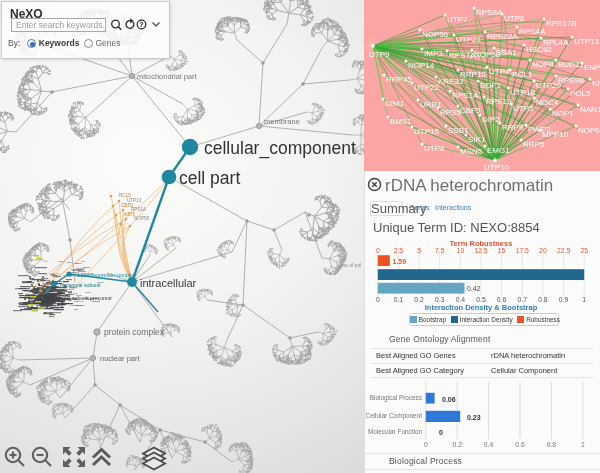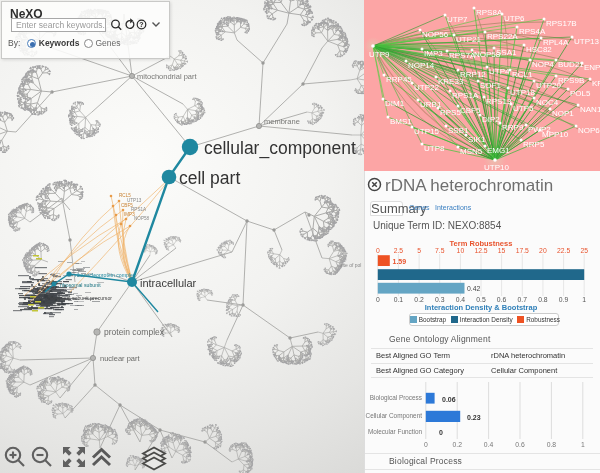--- a/index.html
+++ b/index.html
@@ -17,21 +17,21 @@
 .radio.sel::after { content:""; position:absolute; left:1.5px; top:1.5px; width:5px; height:5px; border-radius:50%; background:#3b6fb0; }
 #dark { position:absolute; left:364px; top:0; width:236px; height:171px; background:#fca5a5; }
 #dark svg text { font-family:"Liberation Sans",sans-serif; }
 #info { position:absolute; left:364px; top:171px; width:236px; height:302px; background:#fbfbfb; border-left:1px solid #ddd; }
 #info svg text { font-family:"Liberation Sans",sans-serif; }
 #title { position:absolute; left:20px; top:5px; font-size:17px; color:#6f6f6f; }
 #tab1 { position:absolute; left:5px; top:30px; width:33px; height:15px; background:#fff; border:1px solid #ddd;
   border-radius:3px 3px 0 0; color:#555; text-align:center; line-height:14px; font-size:13px; }
 #tab2 { position:absolute; left:44px; top:33px; color:#3a7fc1; font-size:7px; }
 #tab3 { position:absolute; left:70px; top:33px; color:#3a7fc1; font-size:7px; }
-#uid { position:absolute; left:8px; top:49px; font-size:10px; color:#555; }
+#uid { position:absolute; left:8px; top:49px; font-size:13px; color:#555; }
 .h2 { position:absolute; left:24px; font-size:8.5px; color:#555; letter-spacing:.2px; }
 .line { position:absolute; left:6px; width:222px; border-top:1px solid #e4e4e4; }
 </style></head><body>
 <div id="page">
  <div id="viz">
   <svg width="364" height="473" viewBox="0 0 364 473">
 <defs>
           <g id="cl0">
             <path d="M0 0L8.2 0M8.2 0.0L10.4 -9.2M10.4 -9.2L7.3 -12.8M7.3 -12.8L4.9 -13.5M4.9 -13.5L3.7 -12.8M3.7 -12.8L3.3 -12.2M3.7 -12.8L3.0 -12.8M4.9 -13.5L3.6 -14.0M3.6 -14.0L2.8 -14.1M3.6 -14.0L3.1 -14.7M4.9 -13.5L4.6 -15.0M4.6 -15.0L4.1 -15.5M4.6 -15.0L4.6 -15.8M7.3 -12.8L6.8 -15.3M6.8 -15.3L5.5 -15.9M5.5 -15.9L4.6 -15.8M5.5 -15.9L5.1 -16.6M6.8 -15.3L6.6 -16.8M6.6 -16.8L6.2 -17.5M6.6 -16.8L6.9 -17.5M6.8 -15.3L7.7 -16.5M7.7 -16.5L7.8 -17.3M7.7 -16.5L8.5 -16.8M10.4 -9.2L11.6 -13.8M11.6 -13.8L10.2 -16.2M10.2 -16.2L8.7 -16.1M8.7 -16.1L8.1 -15.7M8.7 -16.1L8.0 -16.3M10.2 -16.2L9.2 -17.6M9.2 -17.6L8.4 -18.1M9.2 -17.6L9.2 -18.6M10.2 -16.2L11.0 -17.6M11.0 -17.6L10.9 -18.4M11.0 -17.6L11.7 -18.0M11.6 -13.8L12.2 -16.4M12.2 -16.4L11.9 -17.7M11.9 -17.7L11.5 -18.2M11.9 -17.7L12.2 -18.3M12.2 -16.4L13.2 -17.6M13.2 -17.6L13.4 -18.4M13.2 -17.6L14.0 -18.0M11.6 -13.8L13.9 -14.8M13.9 -14.8L14.5 -16.1M14.5 -16.1L14.5 -16.9M14.5 -16.1L15.1 -16.7M13.9 -14.8L15.2 -15.4M15.2 -15.4L15.7 -15.9M15.2 -15.4L16.0 -15.3M13.9 -14.8L15.1 -14.2M15.1 -14.2L15.9 -14.1M15.1 -14.2L15.6 -13.7M10.4 -9.2L15.2 -10.6M15.2 -10.6L17.3 -12.3M17.3 -12.3L17.3 -13.7M17.3 -13.7L16.8 -14.4M17.3 -13.7L17.7 -14.3M17.3 -12.3L18.5 -13.0M18.5 -13.0L18.9 -13.7M18.5 -13.0L19.2 -13.1M17.3 -12.3L18.7 -12.0M18.7 -12.0L19.5 -12.2M18.7 -12.0L19.3 -11.5M15.2 -10.6L18.1 -10.5M18.1 -10.5L19.6 -11.0M19.6 -11.0L20.2 -11.6M19.6 -11.0L20.5 -10.8M18.1 -10.5L19.4 -9.7M19.4 -9.7L20.3 -9.7M19.4 -9.7L19.8 -8.9M8.2 0.0L15.5 -6.4M15.5 -6.4L15.4 -11.5M15.4 -11.5L13.1 -13.3M13.1 -13.3L11.6 -13.5M11.6 -13.5L10.9 -13.3M11.6 -13.5L10.9 -14.0M13.1 -13.3L12.4 -14.8M12.4 -14.8L11.7 -15.3M12.4 -14.8L12.4 -15.7M15.4 -11.5L15.2 -14.2M15.2 -14.2L13.7 -14.9M13.7 -14.9L12.9 -14.9M13.7 -14.9L13.2 -15.6M15.2 -14.2L15.0 -15.7M15.0 -15.7L14.5 -16.4M15.0 -15.7L15.3 -16.5M15.2 -14.2L16.4 -15.0M16.4 -15.0L16.9 -15.6M16.4 -15.0L17.2 -14.9M15.4 -11.5L17.6 -12.9M17.6 -12.9L17.8 -14.4M17.8 -14.4L17.5 -15.2M17.8 -14.4L18.2 -15.2M17.6 -12.9L18.9 -13.6M18.9 -13.6L19.4 -14.3M18.9 -13.6L19.7 -13.6M17.6 -12.9L19.0 -12.4M19.0 -12.4L19.8 -12.5M19.0 -12.4L19.6 -11.9M15.5 -6.4L19.7 -10.0M19.7 -10.0L19.6 -13.0M19.6 -13.0L18.2 -14.2M18.2 -14.2L17.2 -14.3M18.2 -14.2L17.9 -15.1M19.6 -13.0L19.5 -14.7M19.5 -14.7L19.2 -15.7M19.5 -14.7L20.0 -15.6M19.6 -13.0L20.6 -14.1M20.6 -14.1L20.8 -15.0M20.6 -14.1L21.4 -14.4M19.7 -10.0L22.2 -11.8M22.2 -11.8L22.2 -13.5M22.2 -13.5L21.8 -14.3M22.2 -13.5L22.6 -14.4M22.2 -11.8L23.6 -12.8M23.6 -12.8L24.1 -13.6M23.6 -12.8L24.6 -12.8M22.2 -11.8L23.7 -11.0M23.7 -11.0L24.7 -10.9M23.7 -11.0L24.1 -10.2M19.7 -10.0L22.6 -9.8M22.6 -9.8L23.6 -10.9M23.6 -10.9L23.8 -11.8M23.6 -10.9L24.3 -11.4M22.6 -9.8L24.2 -9.7M24.2 -9.7L25.0 -10.1M24.2 -9.7L25.0 -9.3M22.6 -9.8L23.3 -8.4M23.3 -8.4L23.9 -7.8M23.3 -8.4L23.1 -7.6M15.5 -6.4L20.8 -4.8M20.8 -4.8L23.5 -6.3M23.5 -6.3L24.0 -8.2M24.0 -8.2L23.7 -9.1M24.0 -8.2L24.7 -8.9M23.5 -6.3L25.0 -7.3M25.0 -7.3L25.6 -8.1M25.0 -7.3L25.9 -7.4M23.5 -6.3L25.1 -5.6M25.1 -5.6L26.1 -5.7M25.1 -5.6L25.9 -5.0M20.8 -4.8L23.8 -3.8M23.8 -3.8L25.4 -4.8M25.4 -4.8L25.9 -5.8M25.4 -4.8L26.4 -5.0M23.8 -3.8L25.4 -3.1M25.4 -3.1L26.3 -3.2M25.4 -3.1L26.1 -2.4M23.8 -3.8L24.6 -2.3M24.6 -2.3L25.4 -1.7M24.6 -2.3L24.7 -1.4M20.8 -4.8L21.7 -2.0M21.7 -2.0L23.3 -1.8M23.3 -1.8L24.2 -2.2M23.3 -1.8L24.1 -1.2M21.7 -2.0L22.3 -0.4M22.3 -0.4L22.9 0.2M22.3 -0.4L22.1 0.5M21.7 -2.0L20.8 -0.8M20.8 -0.8L20.6 0.1M20.8 -0.8L20.0 -0.4M8.2 0.0L16.5 0.5M16.5 0.5L18.9 -3.2M18.9 -3.2L18.3 -5.8M18.3 -5.8L17.0 -6.3M17.0 -6.3L16.2 -6.2M17.0 -6.3L16.4 -6.8M18.3 -5.8L18.0 -7.2M18.0 -7.2L17.6 -7.8M18.0 -7.2L18.2 -7.9M18.3 -5.8L19.2 -6.9M19.2 -6.9L19.4 -7.7M19.2 -6.9L20.0 -7.1M18.9 -3.2L20.2 -5.2M20.2 -5.2L19.9 -6.4M19.9 -6.4L19.5 -6.9M19.9 -6.4L19.9 -7.0M20.2 -5.2L20.9 -6.2M20.9 -6.2L21.0 -6.9M20.9 -6.2L21.4 -6.7M20.2 -5.2L21.4 -5.2M21.4 -5.2L22.0 -5.6M21.4 -5.2L22.1 -5.0M18.9 -3.2L21.2 -3.6M21.2 -3.6L22.3 -4.2M22.3 -4.2L22.8 -4.7M22.3 -4.2L23.0 -4.3M21.2 -3.6L22.4 -3.3M22.4 -3.3L23.0 -3.4M22.4 -3.3L22.9 -2.9M16.5 0.5L21.2 0.3M21.2 0.3L23.0 -1.5M23.0 -1.5L22.8 -2.8M22.8 -2.8L22.5 -3.3M22.8 -2.8L23.1 -3.4M23.0 -1.5L24.0 -2.5M24.0 -2.5L24.4 -3.3M24.0 -2.5L24.9 -2.8M23.0 -1.5L24.4 -1.3M24.4 -1.3L25.0 -1.6M24.4 -1.3L25.0 -0.9M21.2 0.3L23.6 0.2M23.6 0.2L24.5 -0.8M24.5 -0.8L24.7 -1.6M24.5 -0.8L25.3 -1.1M23.6 0.2L25.0 0.3M25.0 0.3L25.6 -0.1M25.0 0.3L25.7 0.6M23.6 0.2L24.7 1.0M24.7 1.0L25.4 1.2M24.7 1.0L25.1 1.6M21.2 0.3L22.7 2.4M22.7 2.4L24.2 2.4M24.2 2.4L24.9 2.0M24.2 2.4L24.9 2.7M22.7 2.4L23.7 3.6M23.7 3.6L24.5 3.9M23.7 3.6L23.8 4.5M22.7 2.4L22.1 3.8M22.1 3.8L22.1 4.6M22.1 3.8L21.5 4.3M16.5 0.5L18.7 4.1M18.7 4.1L21.0 4.2M21.0 4.2L21.8 3.2M21.8 3.2L22.1 2.5M21.8 3.2L22.4 2.8M21.0 4.2L22.3 4.3M22.3 4.3L23.1 4.0M22.3 4.3L23.0 4.7M21.0 4.2L21.5 5.3M21.5 5.3L22.0 5.9M21.5 5.3L21.4 6.0M18.7 4.1L19.7 6.1M19.7 6.1L21.0 6.1M21.0 6.1L21.6 5.8M21.0 6.1L21.6 6.4M19.7 6.1L20.2 7.1M20.2 7.1L20.8 7.5M20.2 7.1L20.2 7.7M19.7 6.1L19.3 7.3M19.3 7.3L19.5 8.0M19.3 7.3L18.8 7.8M18.7 4.1L17.7 6.1M17.7 6.1L18.2 7.2M18.2 7.2L18.7 7.6M18.2 7.2L18.2 8.0M17.7 6.1L17.1 7.1M17.1 7.1L17.0 7.7M17.1 7.1L16.7 7.4M17.7 6.1L16.5 6.5M16.5 6.5L16.1 7.1M16.5 6.5L15.8 6.4M8.2 0.0L14.8 5.5M14.8 5.5L19.4 6.8M19.4 6.8L21.2 5.1M21.2 5.1L21.8 3.8M21.8 3.8L21.9 3.0M21.8 3.8L22.5 3.3M21.2 5.1L22.5 4.6M22.5 4.6L23.0 4.0M22.5 4.6L23.3 4.7M19.4 6.8L21.9 7.2M21.9 7.2L23.1 6.4M23.1 6.4L23.3 5.6M23.1 6.4L23.8 6.2M21.9 7.2L23.1 7.6M23.1 7.6L23.9 7.5M23.1 7.6L23.5 8.1M21.9 7.2L22.4 8.5M22.4 8.5L23.0 9.0M22.4 8.5L22.4 9.2M19.4 6.8L20.7 8.9M20.7 8.9L21.9 9.1M21.9 9.1L22.7 9.0M21.9 9.1L22.4 9.6M20.7 8.9L21.2 10.1M21.2 10.1L21.7 10.5M21.2 10.1L21.2 10.8M20.7 8.9L20.2 10.1M20.2 10.1L20.2 10.8M20.2 10.1L19.7 10.5M14.8 5.5L16.7 10.2M16.7 10.2L18.8 11.9M18.8 11.9L20.2 12.4M20.2 12.4L20.9 12.3M20.2 12.4L20.7 12.9M18.8 11.9L19.2 13.5M19.2 13.5L19.7 14.2M19.2 13.5L19.1 14.3M16.7 10.2L16.3 13.1M16.3 13.1L17.4 14.3M17.4 14.3L18.3 14.4M17.4 14.3L17.6 15.1M16.3 13.1L16.0 14.6M16.0 14.6L16.3 15.5M16.0 14.6L15.5 15.2M16.3 13.1L14.9 14.0M14.9 14.0L14.4 14.9M14.9 14.0L14.0 14.2M8.2 0.0L11.3 9.1M11.3 9.1L16.2 10.5M16.2 10.5L18.8 8.9M18.8 8.9L18.6 7.1M18.6 7.1L18.2 6.1M18.6 7.1L19.0 6.2M18.8 8.9L20.2 8.0M20.2 8.0L20.7 7.2M20.2 8.0L21.0 7.9M18.8 8.9L20.4 9.6M20.4 9.6L21.4 9.5M20.4 9.6L21.0 10.3M16.2 10.5L19.1 11.3M19.1 11.3L20.4 10.2M20.4 10.2L20.9 9.4M20.4 10.2L21.2 10.0M19.1 11.3L20.6 11.7M20.6 11.7L21.3 11.6M20.6 11.7L21.1 12.4M19.1 11.3L19.5 13.0M19.5 13.0L20.0 13.7M19.5 13.0L19.3 13.9M16.2 10.5L17.0 13.0M17.0 13.0L18.3 13.3M18.3 13.3L19.0 13.2M18.3 13.3L18.9 13.7M17.0 13.0L17.4 14.5M17.4 14.5L17.8 15.2M17.4 14.5L17.3 15.3M17.0 13.0L16.2 14.0M16.2 14.0L15.9 14.8M16.2 14.0L15.5 14.4M11.3 9.1L13.3 13.8M13.3 13.8L15.9 15.5M15.9 15.5L17.3 14.8M17.3 14.8L17.8 14.0M17.3 14.8L18.2 14.8M15.9 15.5L17.5 16.4M17.5 16.4L18.4 16.5M17.5 16.4L17.9 17.4M15.9 15.5L16.0 17.0M16.0 17.0L16.5 17.8M16.0 17.0L15.6 17.9M13.3 13.8L13.0 16.6M13.0 16.6L14.2 17.6M14.2 17.6L14.9 17.9M14.2 17.6L14.5 18.4M13.0 16.6L13.0 18.2M13.0 18.2L13.3 19.0M13.0 18.2L12.5 19.0M13.0 16.6L11.7 17.5M11.7 17.5L11.3 18.2M11.7 17.5L10.9 17.5M11.3 9.1L8.5 13.9M8.5 13.9L10.0 16.8M10.0 16.8L11.8 17.5M11.8 17.5L12.8 17.3M11.8 17.5L12.6 18.3M10.0 16.8L10.9 18.4M10.9 18.4L11.8 19.0M10.9 18.4L11.0 19.4M10.0 16.8L9.2 18.3M9.2 18.3L9.2 19.3M9.2 18.3L8.3 18.9M8.5 13.9L6.8 16.3M6.8 16.3L6.5 17.9M6.5 17.9L6.9 18.8M6.5 17.9L6.1 18.6M6.8 16.3L5.3 17.2M5.3 17.2L4.9 18.0M5.3 17.2L4.5 17.4M8.5 13.9L5.4 14.4M5.4 14.4L3.9 15.4M3.9 15.4L3.4 16.3M3.9 15.4L2.8 15.6M5.4 14.4L3.8 13.9M3.8 13.9L2.9 13.9M3.8 13.9L3.2 13.2" stroke="#a9a9a7" stroke-width="0.7" fill="none"></path>
             <path d="M3.3 -12.2l.01 0M3.0 -12.8l.01 0M2.8 -14.1l.01 0M3.1 -14.7l.01 0M4.1 -15.5l.01 0M4.6 -15.8l.01 0M4.6 -15.8l.01 0M5.1 -16.6l.01 0M6.2 -17.5l.01 0M6.9 -17.5l.01 0M7.8 -17.3l.01 0M8.5 -16.8l.01 0M8.1 -15.7l.01 0M8.0 -16.3l.01 0M8.4 -18.1l.01 0M9.2 -18.6l.01 0M10.9 -18.4l.01 0M11.7 -18.0l.01 0M11.5 -18.2l.01 0M12.2 -18.3l.01 0M13.4 -18.4l.01 0M14.0 -18.0l.01 0M14.5 -16.9l.01 0M15.1 -16.7l.01 0M15.7 -15.9l.01 0M16.0 -15.3l.01 0M15.9 -14.1l.01 0M15.6 -13.7l.01 0M16.8 -14.4l.01 0M17.7 -14.3l.01 0M18.9 -13.7l.01 0M19.2 -13.1l.01 0M19.5 -12.2l.01 0M19.3 -11.5l.01 0M20.2 -11.6l.01 0M20.5 -10.8l.01 0M20.3 -9.7l.01 0M19.8 -8.9l.01 0M10.9 -13.3l.01 0M10.9 -14.0l.01 0M11.7 -15.3l.01 0M12.4 -15.7l.01 0M12.9 -14.9l.01 0M13.2 -15.6l.01 0M14.5 -16.4l.01 0M15.3 -16.5l.01 0M16.9 -15.6l.01 0M17.2 -14.9l.01 0M17.5 -15.2l.01 0M18.2 -15.2l.01 0M19.4 -14.3l.01 0M19.7 -13.6l.01 0M19.8 -12.5l.01 0M19.6 -11.9l.01 0M17.2 -14.3l.01 0M17.9 -15.1l.01 0M19.2 -15.7l.01 0M20.0 -15.6l.01 0M20.8 -15.0l.01 0M21.4 -14.4l.01 0M21.8 -14.3l.01 0M22.6 -14.4l.01 0M24.1 -13.6l.01 0M24.6 -12.8l.01 0M24.7 -10.9l.01 0M24.1 -10.2l.01 0M23.8 -11.8l.01 0M24.3 -11.4l.01 0M25.0 -10.1l.01 0M25.0 -9.3l.01 0M23.9 -7.8l.01 0M23.1 -7.6l.01 0M23.7 -9.1l.01 0M24.7 -8.9l.01 0M25.6 -8.1l.01 0M25.9 -7.4l.01 0M26.1 -5.7l.01 0M25.9 -5.0l.01 0M25.9 -5.8l.01 0M26.4 -5.0l.01 0M26.3 -3.2l.01 0M26.1 -2.4l.01 0M25.4 -1.7l.01 0M24.7 -1.4l.01 0M24.2 -2.2l.01 0M24.1 -1.2l.01 0M22.9 0.2l.01 0M22.1 0.5l.01 0M20.6 0.1l.01 0M20.0 -0.4l.01 0M16.2 -6.2l.01 0M16.4 -6.8l.01 0M17.6 -7.8l.01 0M18.2 -7.9l.01 0M19.4 -7.7l.01 0M20.0 -7.1l.01 0M19.5 -6.9l.01 0M19.9 -7.0l.01 0M21.0 -6.9l.01 0M21.4 -6.7l.01 0M22.0 -5.6l.01 0M22.1 -5.0l.01 0M22.8 -4.7l.01 0M23.0 -4.3l.01 0M23.0 -3.4l.01 0M22.9 -2.9l.01 0M22.5 -3.3l.01 0M23.1 -3.4l.01 0M24.4 -3.3l.01 0M24.9 -2.8l.01 0M25.0 -1.6l.01 0M25.0 -0.9l.01 0M24.7 -1.6l.01 0M25.3 -1.1l.01 0M25.6 -0.1l.01 0M25.7 0.6l.01 0M25.4 1.2l.01 0M25.1 1.6l.01 0M24.9 2.0l.01 0M24.9 2.7l.01 0M24.5 3.9l.01 0M23.8 4.5l.01 0M22.1 4.6l.01 0M21.5 4.3l.01 0M22.1 2.5l.01 0M22.4 2.8l.01 0M23.1 4.0l.01 0M23.0 4.7l.01 0M22.0 5.9l.01 0M21.4 6.0l.01 0M21.6 5.8l.01 0M21.6 6.4l.01 0M20.8 7.5l.01 0M20.2 7.7l.01 0M19.5 8.0l.01 0M18.8 7.8l.01 0M18.7 7.6l.01 0M18.2 8.0l.01 0M17.0 7.7l.01 0M16.7 7.4l.01 0M16.1 7.1l.01 0M15.8 6.4l.01 0M21.9 3.0l.01 0M22.5 3.3l.01 0M23.0 4.0l.01 0M23.3 4.7l.01 0M23.3 5.6l.01 0M23.8 6.2l.01 0M23.9 7.5l.01 0M23.5 8.1l.01 0M23.0 9.0l.01 0M22.4 9.2l.01 0M22.7 9.0l.01 0M22.4 9.6l.01 0M21.7 10.5l.01 0M21.2 10.8l.01 0M20.2 10.8l.01 0M19.7 10.5l.01 0M20.9 12.3l.01 0M20.7 12.9l.01 0M19.7 14.2l.01 0M19.1 14.3l.01 0M18.3 14.4l.01 0M17.6 15.1l.01 0M16.3 15.5l.01 0M15.5 15.2l.01 0M14.4 14.9l.01 0M14.0 14.2l.01 0M18.2 6.1l.01 0M19.0 6.2l.01 0M20.7 7.2l.01 0M21.0 7.9l.01 0M21.4 9.5l.01 0M21.0 10.3l.01 0M20.9 9.4l.01 0M21.2 10.0l.01 0M21.3 11.6l.01 0M21.1 12.4l.01 0M20.0 13.7l.01 0M19.3 13.9l.01 0M19.0 13.2l.01 0M18.9 13.7l.01 0M17.8 15.2l.01 0M17.3 15.3l.01 0M15.9 14.8l.01 0M15.5 14.4l.01 0M17.8 14.0l.01 0M18.2 14.8l.01 0M18.4 16.5l.01 0M17.9 17.4l.01 0M16.5 17.8l.01 0M15.6 17.9l.01 0M14.9 17.9l.01 0M14.5 18.4l.01 0M13.3 19.0l.01 0M12.5 19.0l.01 0M11.3 18.2l.01 0M10.9 17.5l.01 0M12.8 17.3l.01 0M12.6 18.3l.01 0M11.8 19.0l.01 0M11.0 19.4l.01 0M9.2 19.3l.01 0M8.3 18.9l.01 0M6.9 18.8l.01 0M6.1 18.6l.01 0M4.9 18.0l.01 0M4.5 17.4l.01 0M3.4 16.3l.01 0M2.8 15.6l.01 0M2.9 13.9l.01 0M3.2 13.2l.01 0" stroke="#a3a3a5" stroke-width="1.1" stroke-linecap="round" fill="none"></path>
@@ -816,21 +816,21 @@
   </svg>
   <div style="position:absolute;left:44px;top:142px;width:150px;height:13px;border:1px solid #ccc;border-radius:3px;background:#fff;font-size:6.4px;color:#333;line-height:12px;text-align:center;white-space:nowrap">
     <span style="display:inline-block;width:7px;height:7px;background:#64a5c4;vertical-align:-1px"></span> Bootstrap
     <span style="display:inline-block;width:7px;height:7px;background:#20688b;vertical-align:-1px;margin-left:3px"></span> Interaction Density
     <span style="display:inline-block;width:7px;height:7px;background:#ee5223;vertical-align:-1px;margin-left:3px"></span> Robustness
   </div>
   <div class="h2" style="top:163px">Gene Ontology Alignment</div>
   <div class="line" style="top:177px"></div>
   <div class="line" style="top:192px"></div>
   <div class="line" style="top:206px"></div>
-  <div style="position:absolute;left:11px;top:180px;font-size:7.5px;color:#333">Best Aligned GO Term</div>
+  <div style="position:absolute;left:11px;top:180px;font-size:7.5px;color:#333">Best Aligned GO Genes</div>
   <div style="position:absolute;left:126px;top:180px;font-size:7.5px;color:#333">rDNA heterochromatin</div>
   <div style="position:absolute;left:11px;top:195px;font-size:7.5px;color:#333">Best Aligned GO Category</div>
   <div style="position:absolute;left:126px;top:195px;font-size:7.5px;color:#333">Cellular Component</div>
   <svg width="236" height="72" viewBox="0 0 236 72" style="position:absolute;left:0;top:210px">
     <g font-size="6.4" fill="#777" text-anchor="end">
       <text x="57" y="19">Biological Process</text>
       <text x="57" y="37">Cellular Component</text>
       <text x="57" y="53">Molecular Function</text>
     </g>
     <g stroke="#ddd" stroke-width="1">

